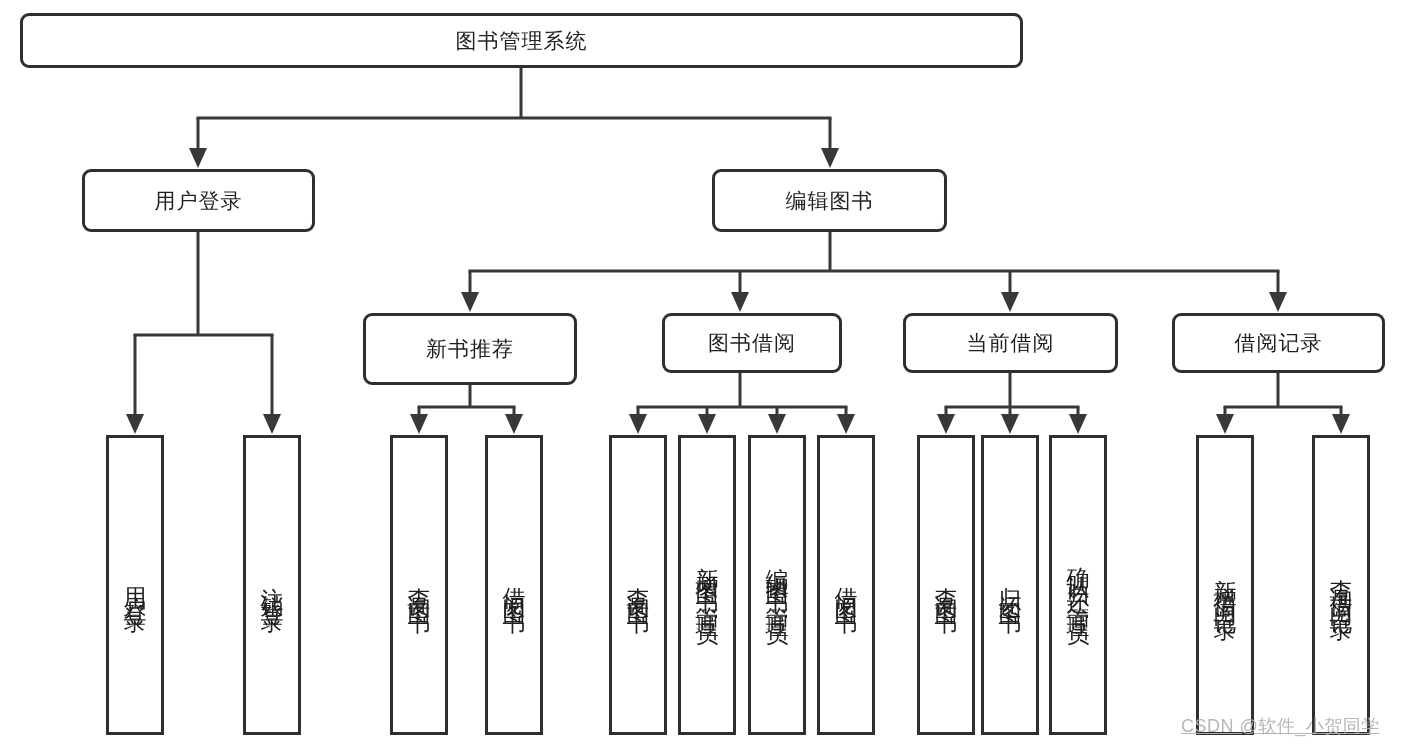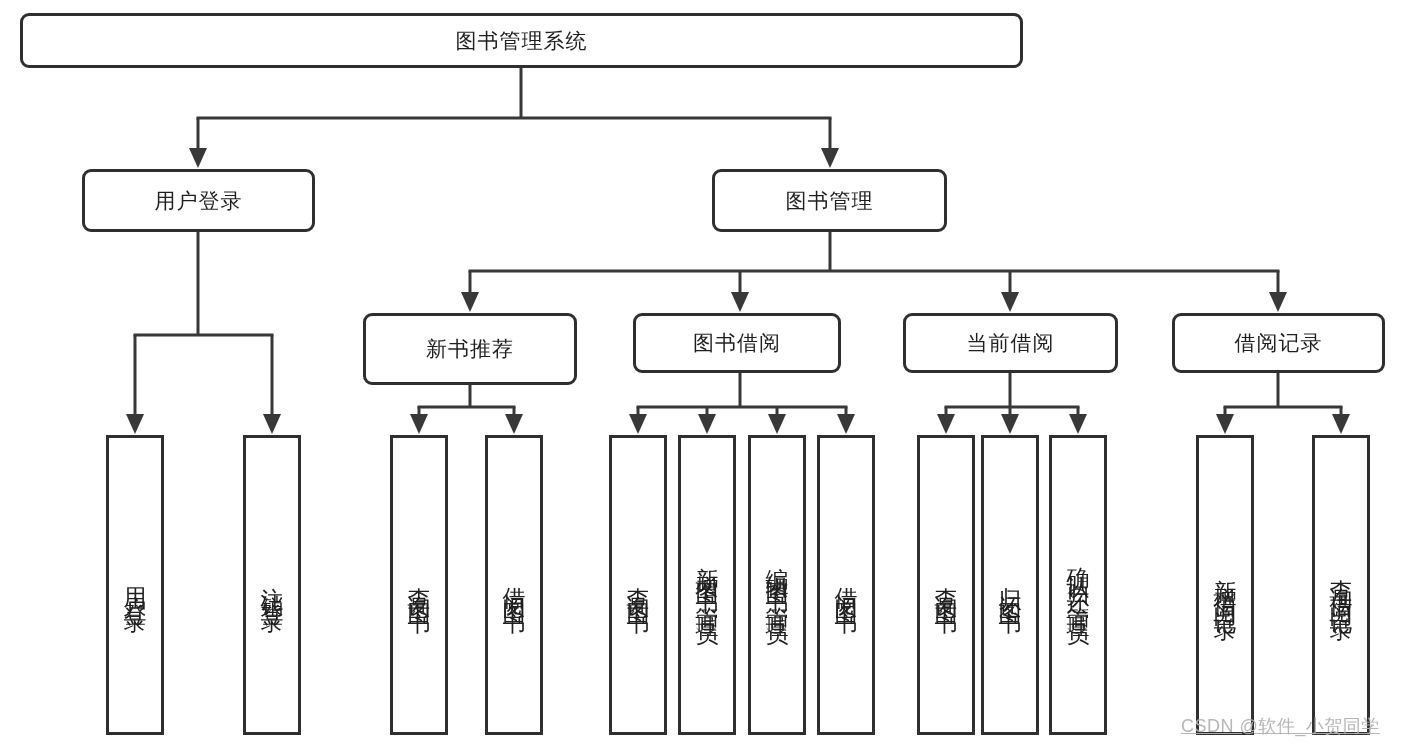--- a/index.html
+++ b/index.html
@@ -116,27 +116,27 @@
   </svg>
 
   <div class="node h-label" style="left:20px;top:13px;width:1003px;height:55px;">
     <span>图书管理系统</span>
   </div>
 
   <div class="node h-label" style="left:82px;top:169px;width:233px;height:63px;">
     <span>用户登录</span>
   </div>
   <div class="node h-label" style="left:712px;top:169px;width:235px;height:63px;">
-    <span>图书管理</span>
+    <span>编辑图书</span>
   </div>
 
   <div class="node h-label" style="left:363px;top:313px;width:214px;height:72px;">
     <span>新书推荐</span>
   </div>
-  <div class="node h-label" style="left:633px;top:313px;width:208px;height:60px;">
+  <div class="node h-label" style="left:662px;top:313px;width:180px;height:60px;">
     <span>图书借阅</span>
   </div>
   <div class="node h-label" style="left:903px;top:313px;width:215px;height:60px;">
     <span>当前借阅</span>
   </div>
   <div class="node h-label" style="left:1172px;top:313px;width:213px;height:60px;">
     <span>借阅记录</span>
   </div>
 
   <div class="node leaf" style="left:106px;">

